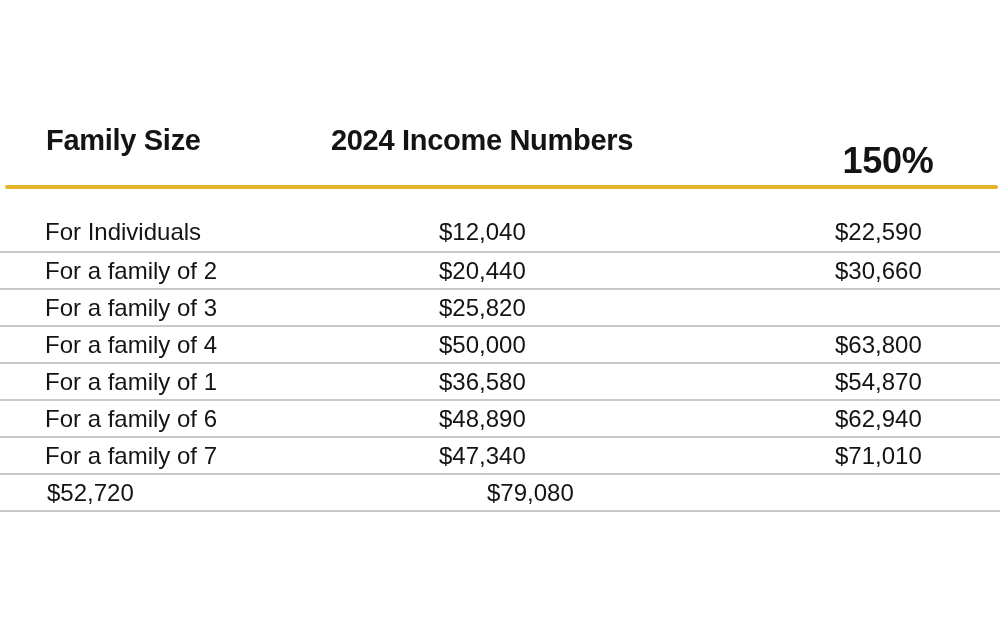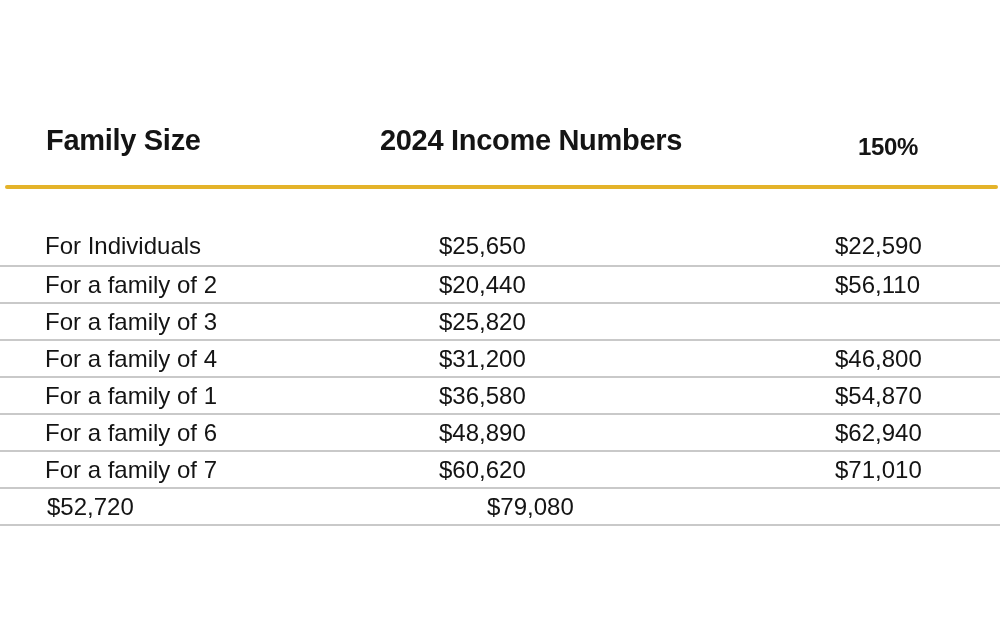--- a/index.html
+++ b/index.html
@@ -19,22 +19,22 @@
     position:absolute;
     top:124px;
     font-weight:700;
     font-size:29px;
     line-height:1.15;
     letter-spacing:-0.3px;
     white-space:nowrap;
     color:var(--text);
   }
   .hdr-family{left:46px;text-align:right;}
-  .hdr-income{left:531px;transform:translateX(-50%);}
-  .hdr-pct{left:888px;top:133px;font-size:24px;transform:translateX(-50%);}
+  .hdr-income{left:482px;transform:translateX(-50%);}
+  .hdr-pct{left:888px;top:140px;font-size:36px;transform:translateX(-50%);}
   
   .gold-rule{
     position:absolute;
     top:185px;left:5px;
     width:993px;height:4px;
     background:var(--gold);
     border-radius:2px;
   }
   
   .tbl{
@@ -45,77 +45,77 @@
     display:grid;
     grid-template-columns:392px 348px auto;
     height:37px;
     align-items:center;
     border-bottom:2px solid var(--divider);
     font-size:24px;
     line-height:1;
     white-space:nowrap;
   }
   .row.first{
-    height:78px;
+    height:64px;
     align-items:end;
     padding-bottom:7px;
   }
   .cell-label{padding-left:45px;}
   .cell-income{padding-left:47px;}
   .cell-pct{padding-left:95px;}
 </style>
 </head>
 <body>
 
 <div class="hdr hdr-family">Family Size</div>
 <div class="hdr hdr-income">2024 Income Numbers</div>
 <div class="hdr hdr-pct">150%</div>
 
 <div class="gold-rule"></div>
 
 <div class="tbl">
 
   <div class="row first">
     <span class="cell-label">For Individuals</span>
-    <span class="cell-income">$25,650</span>
+    <span class="cell-income">$12,040</span>
     <span class="cell-pct">$22,590</span>
   </div>
 
   <div class="row">
     <span class="cell-label">For a family of 2</span>
     <span class="cell-income">$20,440</span>
-    <span class="cell-pct">$56,110</span>
+    <span class="cell-pct">$30,660</span>
   </div>
 
   <div class="row">
     <span class="cell-label">For a family of 3</span>
     <span class="cell-income">$25,820</span>
   </div>
 
   <div class="row">
     <span class="cell-label">For a family of 4</span>
-    <span class="cell-income">$31,200</span>
-    <span class="cell-pct">$46,800</span>
+    <span class="cell-income">$50,000</span>
+    <span class="cell-pct">$63,800</span>
   </div>
 
   <div class="row">
     <span class="cell-label">For a family of 1</span>
     <span class="cell-income">$36,580</span>
     <span class="cell-pct">$54,870</span>
   </div>
 
   <div class="row">
     <span class="cell-label">For a family of 6</span>
     <span class="cell-income">$48,890</span>
     <span class="cell-pct">$62,940</span>
   </div>
 
   <div class="row">
     <span class="cell-label">For a family of 7</span>
-    <span class="cell-income">$60,620</span>
+    <span class="cell-income">$47,340</span>
     <span class="cell-pct">$71,010</span>
   </div>
 
   <div class="row">
     <span class="cell-income">$52,720</span>
     <span class="cell-pct">$79,080</span>
   </div>
 
 </div>
 

